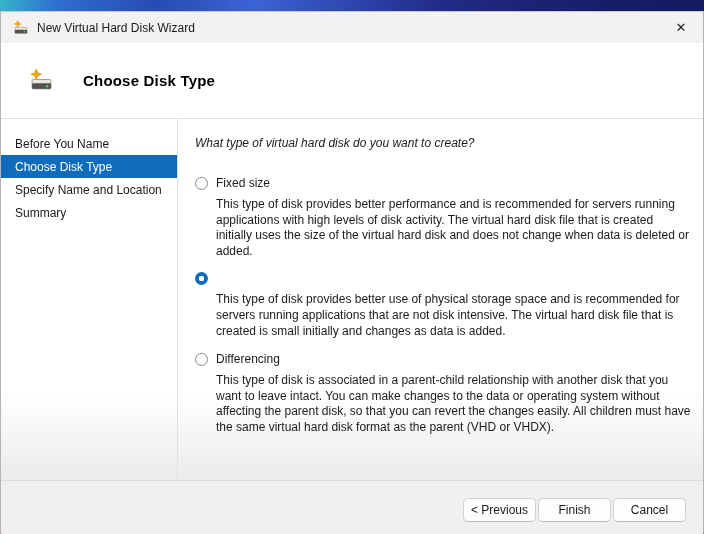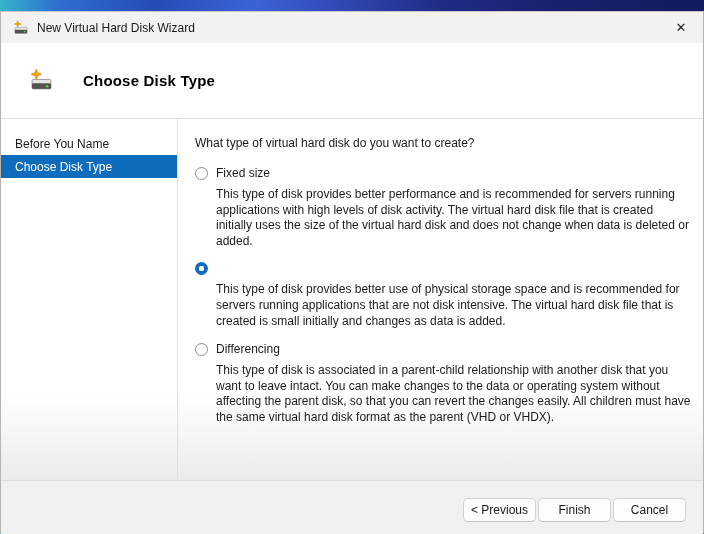--- a/index.html
+++ b/index.html
@@ -60,21 +60,21 @@
   .side-item {
     height: 23px; display: flex; align-items: center;
     padding-left: 14px; color: #1a1a1a; cursor: default;
     white-space: nowrap;
   }
   .side-item.active { background: #0f6cbd; color: #ffffff; }
   .content {
     flex: 1 1 auto;
     padding: 17px 12px 0 17px;
   }
-  .question { margin-bottom: 16px; color: #1a1a1a; }
+  .question { margin-bottom: 26px; color: #1a1a1a; font-style: italic; }
   .opt-head { display: flex; align-items: center; margin-bottom: 7px; }
   .radio {
     width: 13px; height: 13px; border-radius: 50%;
     border: 1px solid #8c8c8c; background: #fff;
     margin-right: 8px; flex: none;
   }
   .radio.checked {
     border: none;
     background: radial-gradient(circle at 50% 50%, #ffffff 0 2.6px, #0f6cbd 3px);
   }
@@ -130,20 +130,22 @@
         <rect x="3" y="15" width="18" height="5" rx="1" fill="#55534f" stroke="#3f3d3a" stroke-width="0.6"></rect>
         <circle cx="17.3" cy="17.5" r="1.3" fill="#43d143"></circle>
       </svg>
       <h1 class="banner-title">Choose Disk Type</h1>
     </div>
 
     <div class="body">
       <div class="sidebar">
         <div class="side-item">Before You Name</div>
         <div class="side-item active">Choose Disk Type</div>
+        <div class="side-item">Specify Name and Location</div>
+        <div class="side-item">Summary</div>
       </div>
 
       <div class="content">
         <p class="question">What type of virtual hard disk do you want to create?</p>
 
         <div class="option">
           <div class="opt-head">
             <span class="radio"></span>
             <span class="opt-label">Fixed size</span>
           </div>

